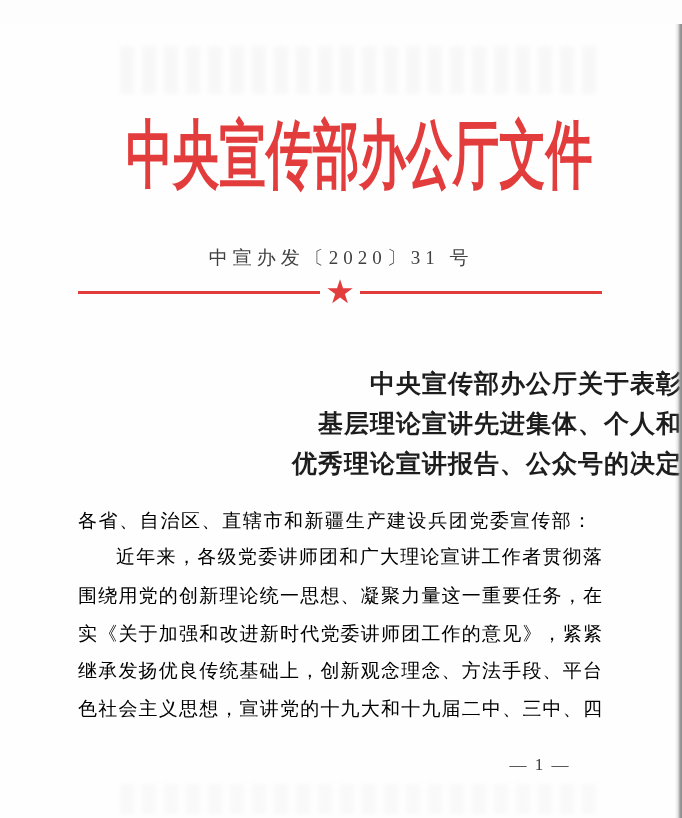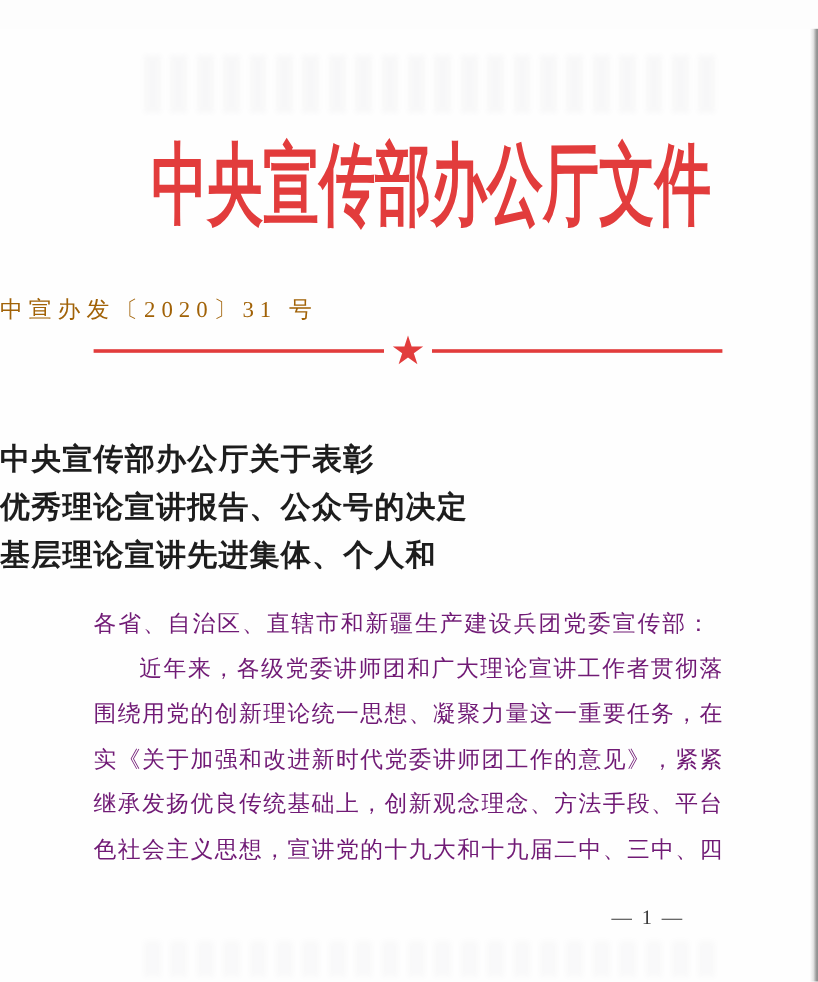--- a/index.html
+++ b/index.html
@@ -59,24 +59,24 @@
     transform: scaleX(0.63);
     transform-origin: 50% 50%;
     letter-spacing: 0px;
   }
 
   .doc-number {
     position: absolute;
     top: 221px;
     left: 0;
     width: 682px;
-    text-align: left;
+    text-align: center;
     font-size: 19px;
     letter-spacing: 5px;
-    color: #a16207;
+    color: #404040;
   }
 
   .divider {
     position: absolute;
     top: 250px;
     left: 78px;
     width: 524px;
     height: 36px;
     display: flex;
     align-items: center;
@@ -93,36 +93,36 @@
     padding: 0 5px;
     margin-top: -2px;
     font-family: "DejaVu Sans", sans-serif;
   }
 
   .doc-title {
     position: absolute;
     top: 340px;
     left: 0;
     width: 682px;
-    text-align: left;
+    text-align: right;
     font-size: 25px;
     line-height: 40px;
     font-weight: bold;
     color: #1d1d1d;
     letter-spacing: 1px;
   }
 
   .body-block {
     position: absolute;
     top: 478px;
     left: 78px;
     width: 524px;
     font-size: 19px;
     line-height: 37.6px;
-    color: #701a75;
+    color: #000000;
   }
   .body-block .salutation {
     letter-spacing: 1.6px;
     white-space: nowrap;
   }
   .body-block .jline {
     text-align: justify;
     text-align-last: justify;
   }
   .body-block .jline.indent {
@@ -154,22 +154,22 @@
   <div class="doc-number">中宣办发〔2020〕31 号</div>
 
   <div class="divider">
     <span class="seg"></span>
     <span class="star">★</span>
     <span class="seg"></span>
   </div>
 
   <div class="doc-title">
     <div>中央宣传部办公厅关于表彰</div>
+    <div>基层理论宣讲先进集体、个人和</div>
     <div>优秀理论宣讲报告、公众号的决定</div>
-    <div>基层理论宣讲先进集体、个人和</div>
   </div>
 
   <div class="body-block">
     <div class="salutation">各省、自治区、直辖市和新疆生产建设兵团党委宣传部：</div>
     <div class="jline indent">近年来，各级党委讲师团和广大理论宣讲工作者贯彻落</div>
     <div class="jline">围绕用党的创新理论统一思想、凝聚力量这一重要任务，在</div>
     <div class="jline">实《关于加强和改进新时代党委讲师团工作的意见》，紧紧</div>
     <div class="jline">继承发扬优良传统基础上，创新观念理念、方法手段、平台</div>
     <div class="jline">色社会主义思想，宣讲党的十九大和十九届二中、三中、四</div>
   </div>

